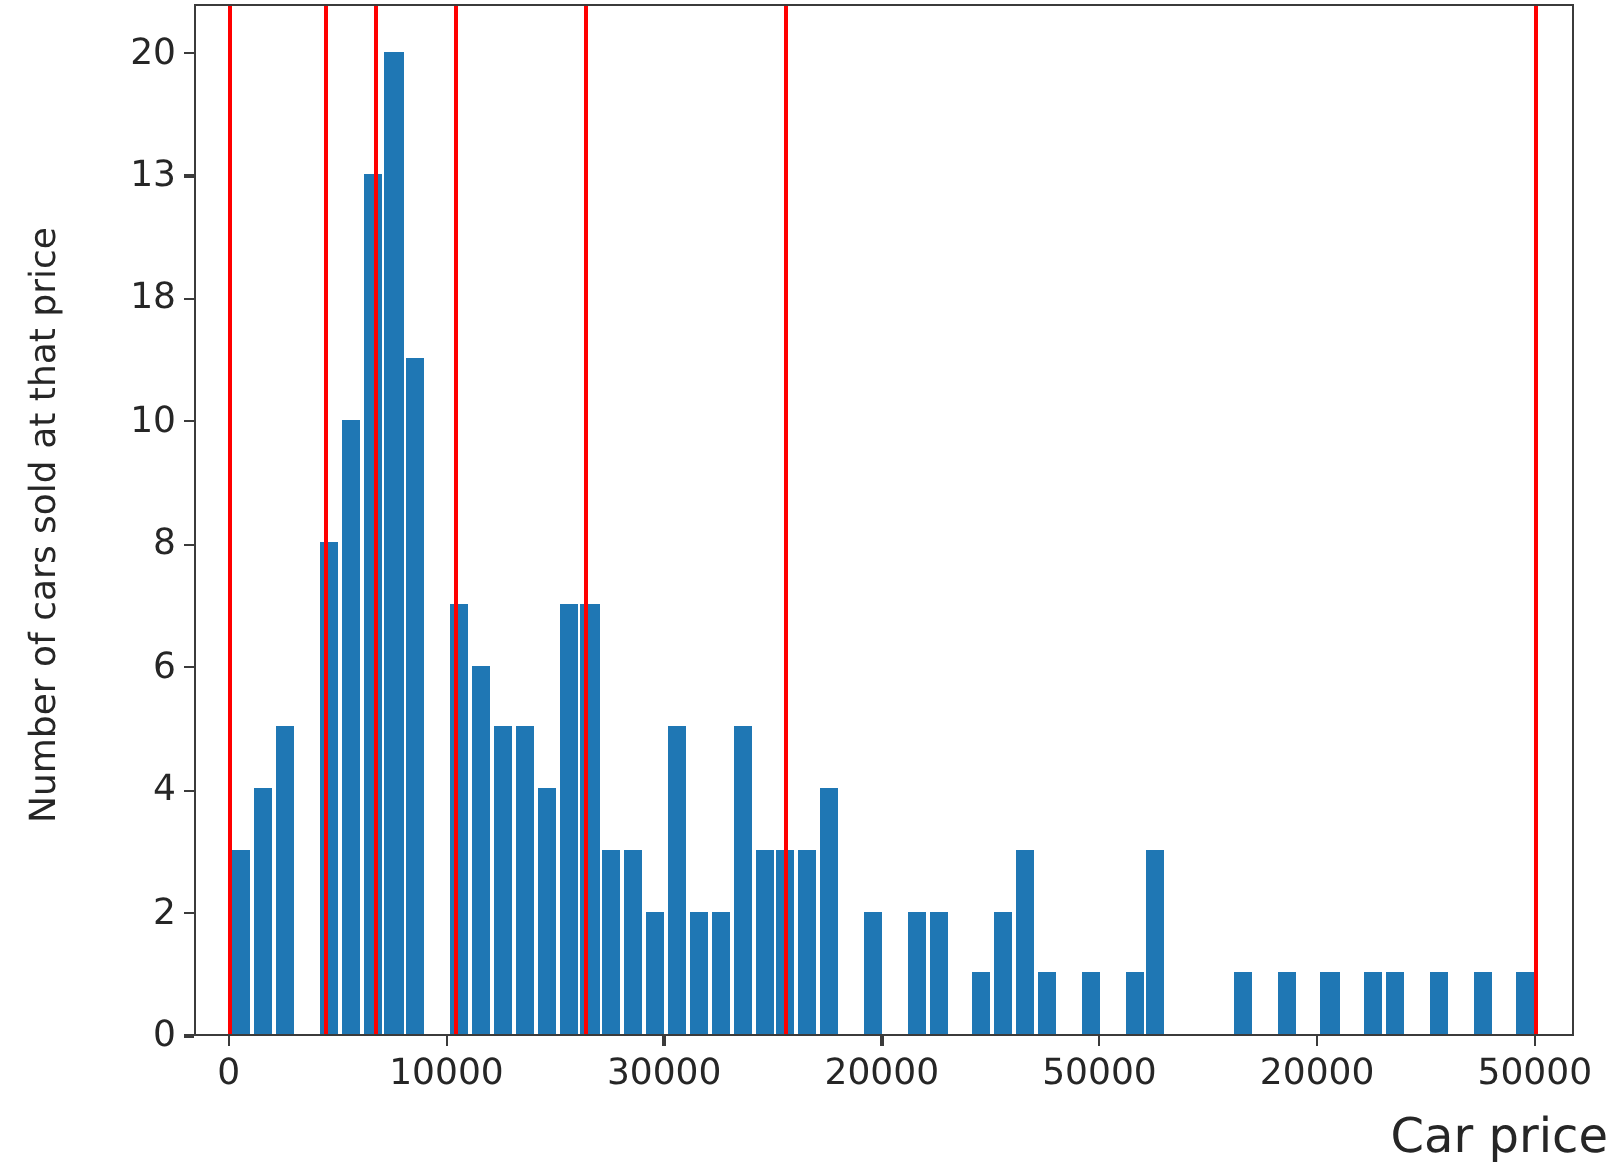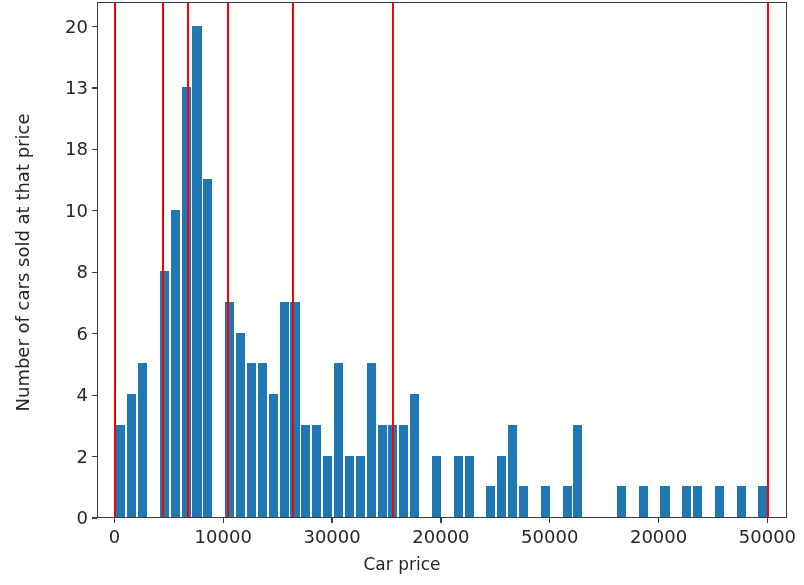--- a/index.html
+++ b/index.html
@@ -108,22 +108,22 @@
     color: #262626;
     line-height: 22px;
     white-space: nowrap;
   }
   
   #xlabel-title {
     position: absolute;
     left: 0;
     top: 554px;
     width: 804px;
-    text-align: center;
-    font-size: 17px;
+    text-align: right;
+    font-size: 24px;
     color: #262626;
   }
   #ylabel-title {
     position: absolute;
     left: -236px;
     top: 252px;
     width: 516px;
     text-align: center;
     font-size: 18px;
     color: #262626;

